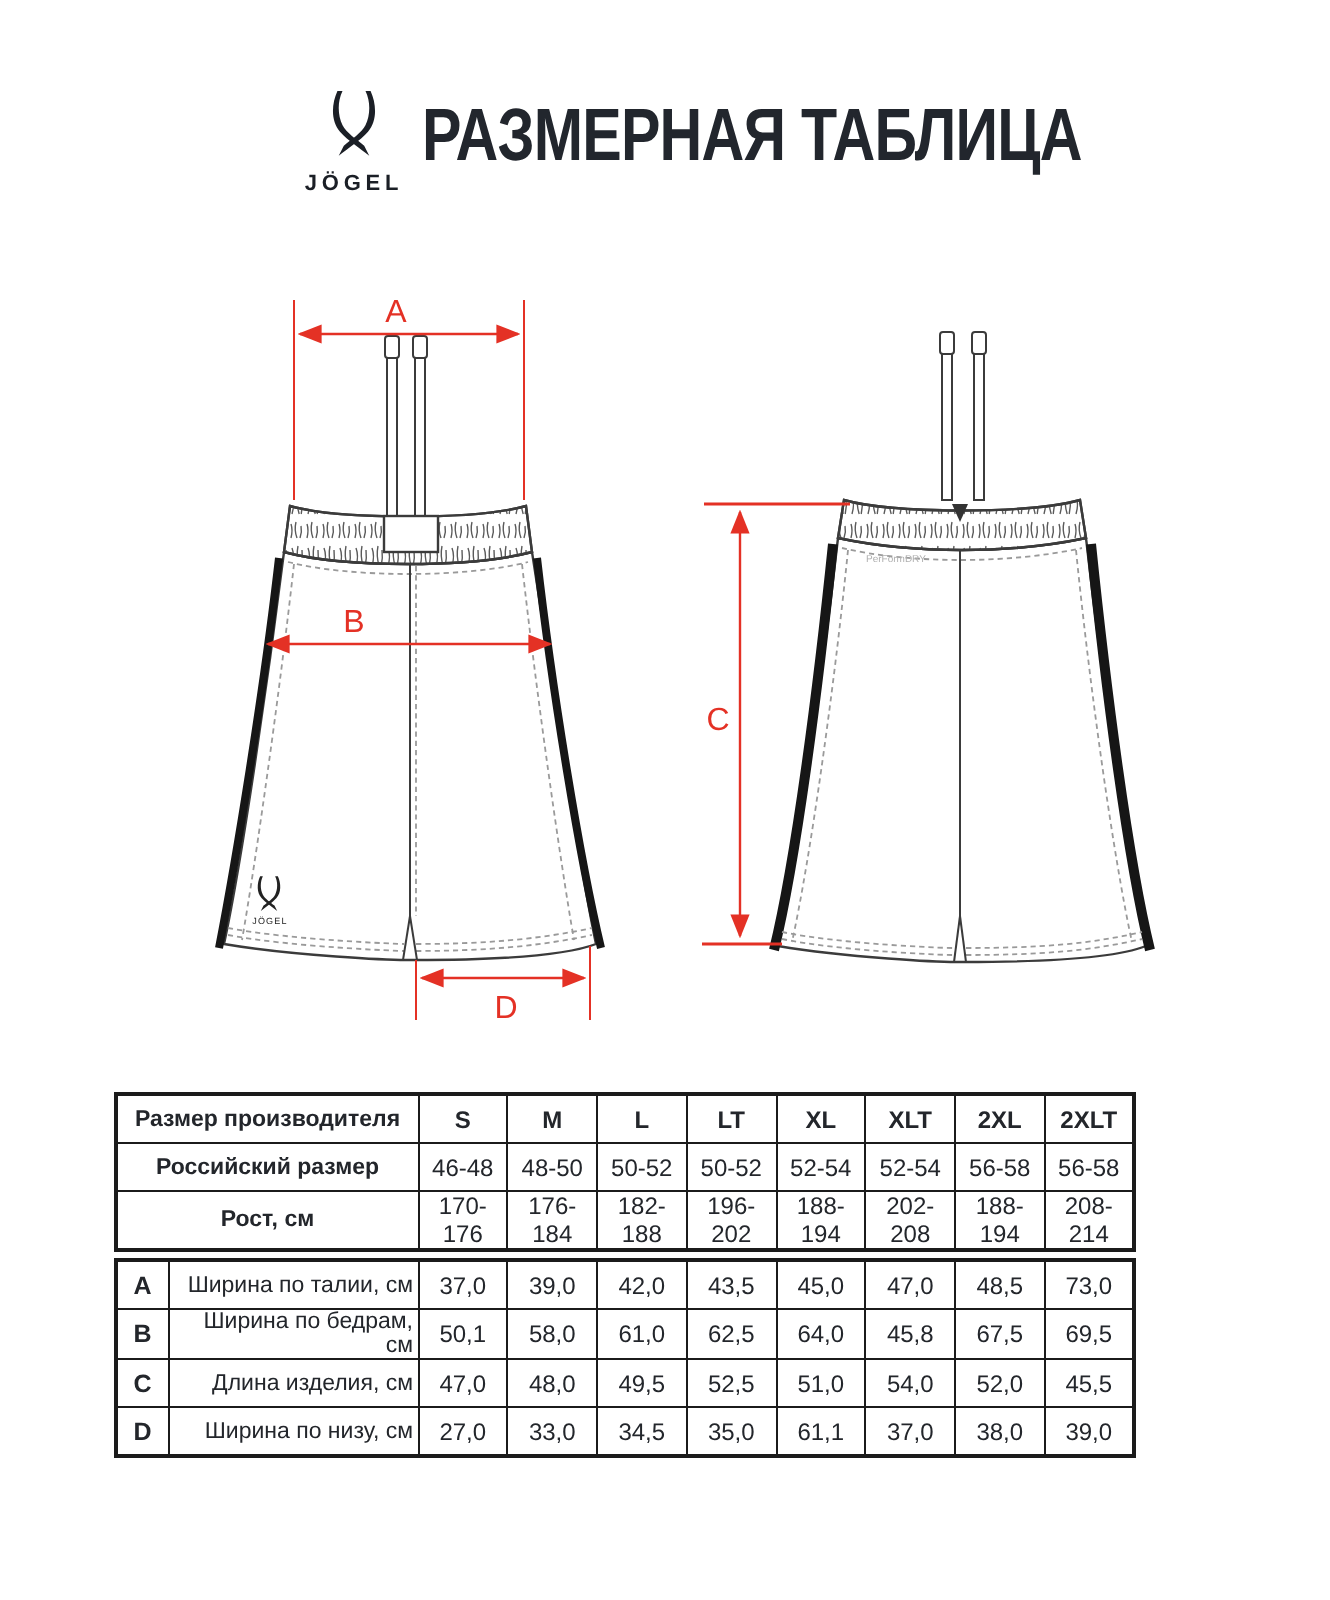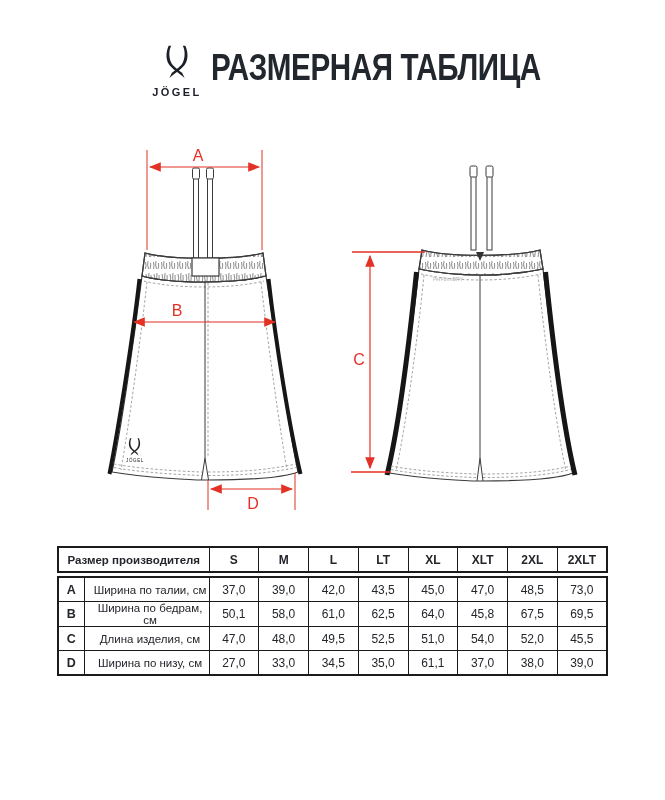--- a/index.html
+++ b/index.html
@@ -12,28 +12,28 @@
   .brand{font-size:11px;font-weight:700;letter-spacing:2.4px;margin-top:2px;color:#1b1f26;}
   h1.title{position:absolute;left:211px;top:47px;margin:0;white-space:nowrap;
            font-size:37px;font-weight:700;letter-spacing:-0.5px;color:#22262d;
            transform:scaleX(0.80);transform-origin:left top;}
 
   
   .diagram{position:absolute;left:0;top:130px;}
 
   
   .tables{position:absolute;left:57px;top:546px;width:551px;}
-  .tables table{border-collapse:collapse;table-layout:fixed;width:551px;
+  .tables table{border-collapse:collapse;table-layout:fixed;width:511px;
                 border:2px solid #1b1b1b;}
   .tables table.meas{margin-top:3px;}
   .tables td{border:1.5px solid #1b1b1b;text-align:center;vertical-align:middle;
              height:23px;font-size:12px;padding:0 2px;color:#23262b;}
   .tables td.lbl{font-weight:700;font-size:11.5px;}
   .tables td.ltr{font-weight:700;font-size:12.5px;}
-  .tables td.mlbl{text-align:center;padding-left:9px;font-size:11.5px;}
+  .tables td.mlbl{text-align:right;padding-left:9px;font-size:11.5px;}
   .tables td.b{font-weight:700;}
 </style>
 </head>
 <body>
 
 <svg width="0" height="0" style="position:absolute" aria-hidden="true">
   <defs>
     <symbol id="jogel-glyph" viewBox="0 0 44 52">
       <path d="M9,0 C4,11 4,24 11,32 C17,39 27,45 34,51 L30,43 C24,38 16,33 13,27 C9,19 9,8 13,0 Z"></path>
       <path d="M35,0 C40,11 40,24 33,32 C27,39 17,45 10,51 L14,43 C20,38 28,33 31,27 C35,19 35,8 31,0 Z"></path>
@@ -194,20 +194,42 @@
             <td class="lbl" colspan="2">Размер производителя</td>
             <td class="b">S</td>
             <td class="b">M</td>
             <td class="b">L</td>
             <td class="b">LT</td>
             <td class="b">XL</td>
             <td class="b">XLT</td>
             <td class="b">2XL</td>
             <td class="b">2XLT</td>
           </tr>
+          <tr>
+            <td class="lbl" colspan="2">Российский размер</td>
+            <td>46-48</td>
+            <td>48-50</td>
+            <td>50-52</td>
+            <td>50-52</td>
+            <td>52-54</td>
+            <td>52-54</td>
+            <td>56-58</td>
+            <td>56-58</td>
+          </tr>
+          <tr>
+            <td class="lbl" colspan="2">Рост, см</td>
+            <td>170-176</td>
+            <td>176-184</td>
+            <td>182-188</td>
+            <td>196-202</td>
+            <td>188-194</td>
+            <td>202-208</td>
+            <td>188-194</td>
+            <td>208-214</td>
+          </tr>
         </tbody>
     </table>
     <table class="meas">
       <colgroup>
           <col style="width:26px">
           <col style="width:125px">
         <col>
           <col>
           <col>
           <col>

